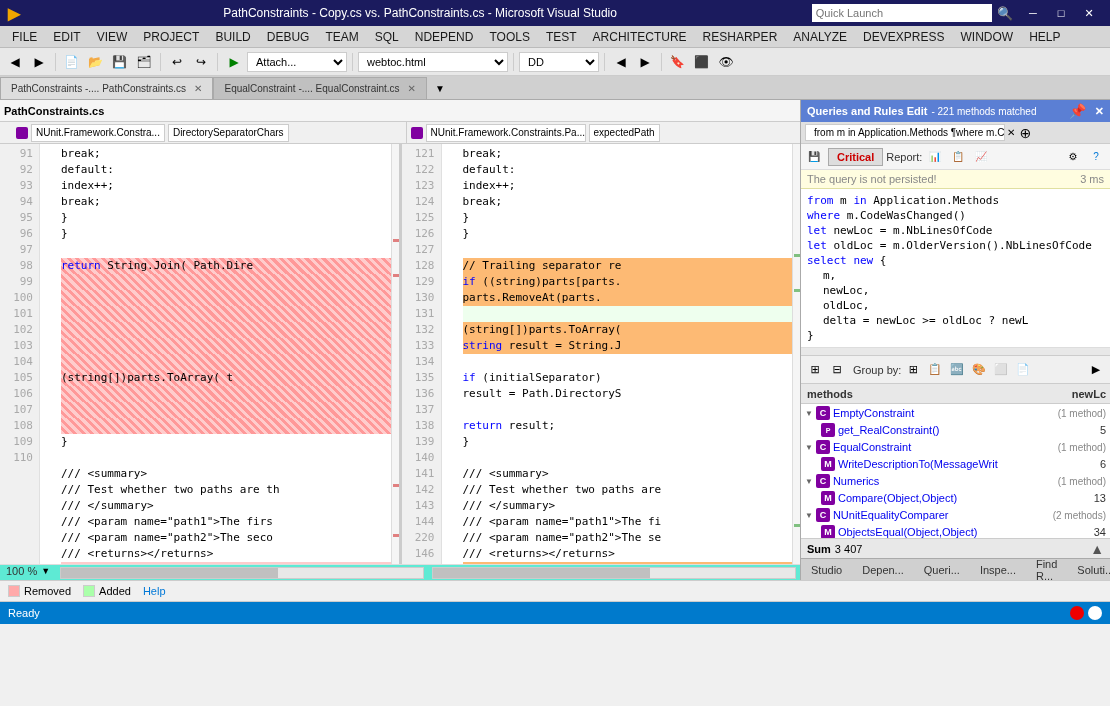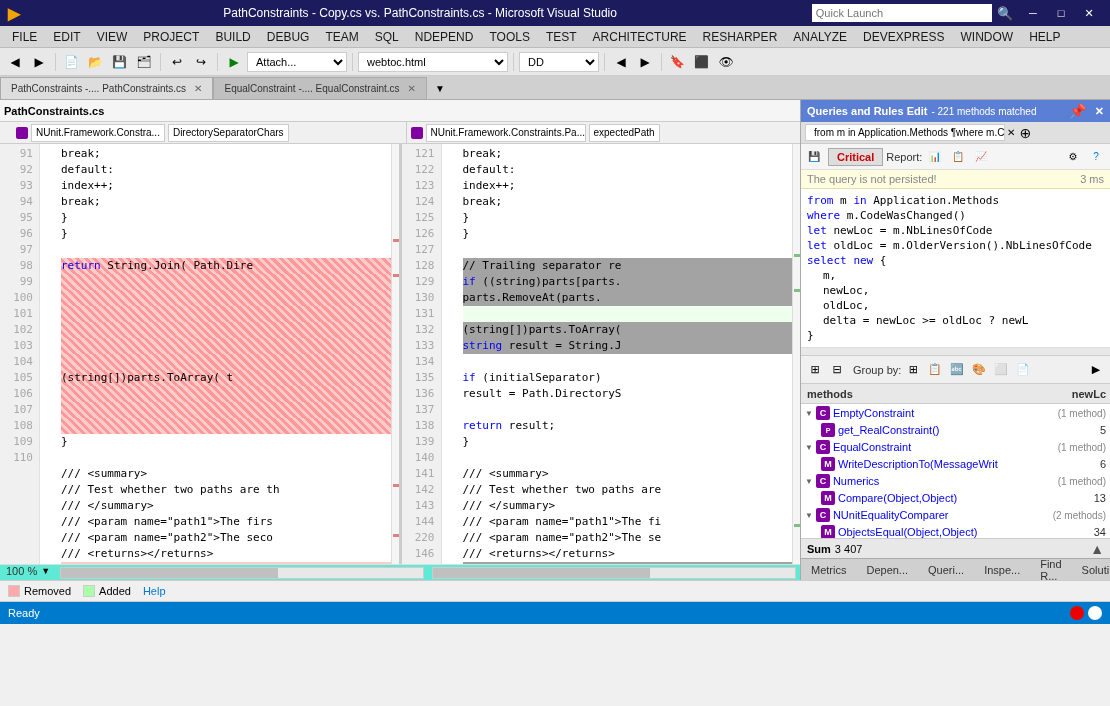--- a/index.html
+++ b/index.html
@@ -37,21 +37,21 @@
     .code-header-btn { height: 18px; background: white; border: 1px solid #ccc; padding: 0 4px; font-size: 10px; display: flex; align-items: center; gap: 2px; cursor: pointer; max-width: 160px; overflow: hidden; white-space: nowrap; }
     
     .code-body { flex: 1; overflow: hidden; background: white; font-family: 'Consolas', monospace; font-size: 11px; display: flex; }
     
     .line-numbers { background: #f0f0f0; width: 40px; min-width: 40px; text-align: right; padding-right: 6px; padding-top: 2px; color: #aaa; font-size: 11px; line-height: 16px; border-right: 1px solid #e0e0e0; }
     
     .code-lines { flex: 1; overflow: hidden; padding-left: 21px; line-height: 16px; padding-top: 2px; }
     
     .code-line { height: 16px; white-space: nowrap; overflow: hidden; }
     .code-line.removed { background: #ffcccc; }
-    .code-line.added { background: #a3a3a3; }
+    .code-line.added { background: #fdba74; }
     .code-line.removed-hatch { background: repeating-linear-gradient(45deg, #ffcccc, #ffcccc 3px, #ff9999 3px, #ff9999 6px); }
     .code-line.light-added { background: #eeffee; }
     
     
     #ndepend-panel { width: 310px; min-width: 310px; background: #f0f0f0; display: flex; flex-direction: column; border-left: 1px solid #aaa; }
     
     .ndepend-title-bar { background: #5b7fd4; color: white; height: 22px; display: flex; align-items: center; padding: 0 6px; font-size: 11px; font-weight: bold; gap: 4px; }
     .ndepend-title-bar .pin-btn { margin-left: auto; cursor: pointer; font-size: 14px; }
     
     .query-tab-bar { background: #e0e0e0; height: 22px; display: flex; align-items: center; padding: 0 4px; border-bottom: 1px solid #ccc; font-size: 10px; }
@@ -497,21 +497,21 @@
 
     </div>
 
     <div class="results-footer">
       <span class="sum-label">Sum</span>
       <span class="sum-value">3 407</span>
       <span class="footer-scroll-btn">▲</span>
     </div>
 
     <div class="bottom-tabs">
-      <span class="bottom-tab">Metrics</span>
+      <span class="bottom-tab">Studio</span>
       <span class="bottom-tab">Depen...</span>
       <span class="bottom-tab">Queri...</span>
       <span class="bottom-tab">Inspe...</span>
       <span class="bottom-tab">Find R...</span>
       <span class="bottom-tab">Soluti...</span>
     </div>
 
   </div>
 
 </div>

